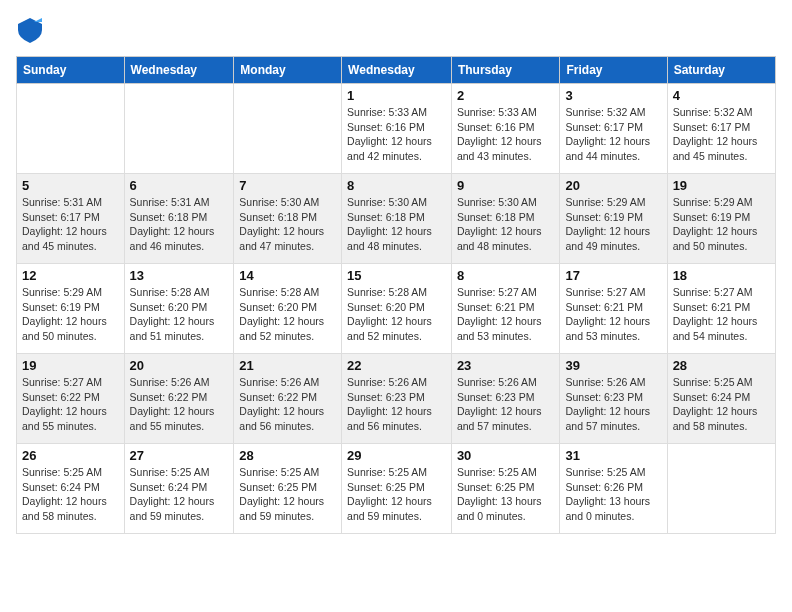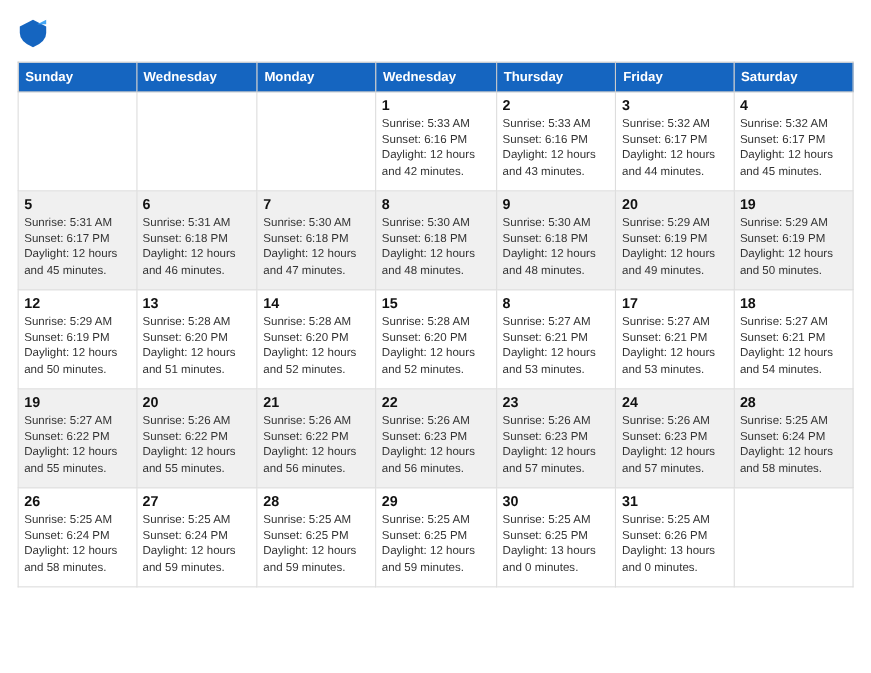--- a/index.html
+++ b/index.html
@@ -277,21 +277,21 @@
 Sunset: 6:23 PM
 Daylight: 12 hours and 56 minutes.</div>
         </td>
         <td>
           <span class="day-num">23</span>
           <div class="day-info">Sunrise: 5:26 AM
 Sunset: 6:23 PM
 Daylight: 12 hours and 57 minutes.</div>
         </td>
         <td>
-          <span class="day-num">24</span>
+          <span class="day-num">39</span>
           <div class="day-info">Sunrise: 5:26 AM
 Sunset: 6:23 PM
 Daylight: 12 hours and 57 minutes.</div>
         </td>
         <td>
           <span class="day-num">28</span>
           <div class="day-info">Sunrise: 5:25 AM
 Sunset: 6:24 PM
 Daylight: 12 hours and 58 minutes.</div>
         </td>

